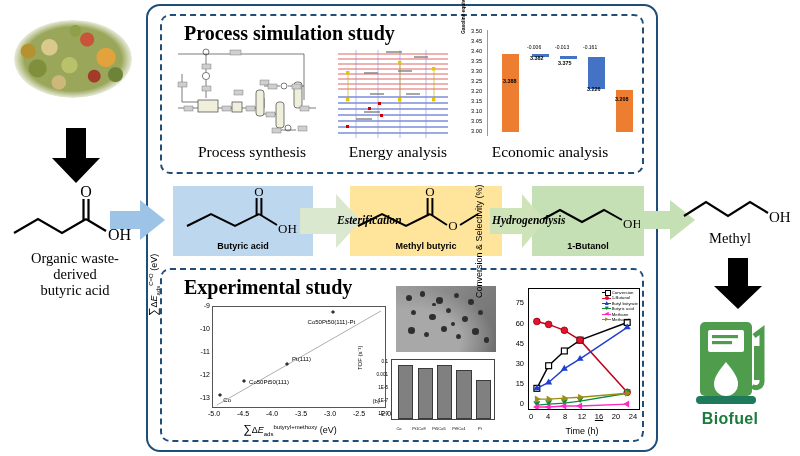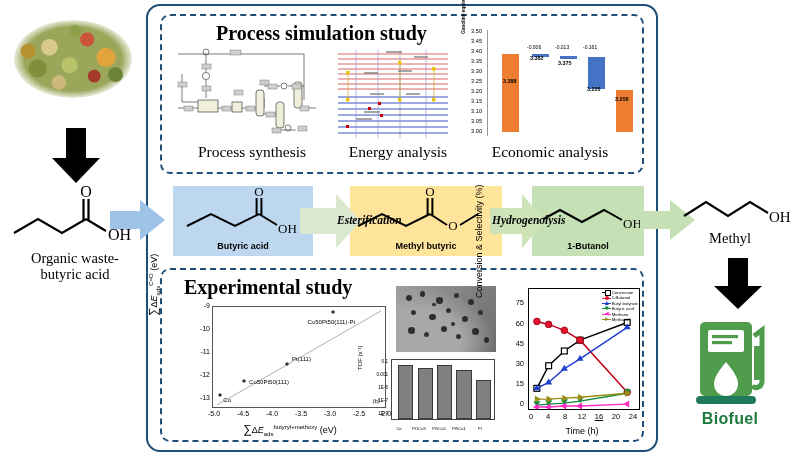--- a/index.html
+++ b/index.html
@@ -30,21 +30,21 @@
   
   #central-frame{left:146px;top:4px;width:512px;height:448px;
      border:2px solid #1f4e79;border-radius:14px;box-sizing:border-box;background:#fff;}
 
   
   .dashed-panel{border:2.3px dashed #1f4e79;border-radius:10px;box-sizing:border-box;background:#fff;}
   #process-sim-panel{left:160px;top:14px;width:484px;height:160px;}
   #experimental-panel{left:160px;top:268px;width:484px;height:174px;}
 
   .panel-title{font-family:"Liberation Serif",serif;font-weight:bold;font-size:20px;}
-  #process-sim-title{left:184px;top:22px;margin-left:32px;}
+  #process-sim-title{left:184px;top:22px;}
   #experimental-title{left:184px;top:276px;}
 
   
   .sub-caption{font-family:"Liberation Serif",serif;font-size:15.5px;text-align:center;}
   #process-synthesis-caption{left:172px;top:143px;width:160px;}
   #energy-analysis-caption{left:332px;top:143px;width:132px;}
   #economic-analysis-caption{left:464px;top:143px;width:172px;}
 
   
   #flowsheet{left:176px;top:46px;width:142px;height:94px;}
@@ -164,20 +164,21 @@
     <polyline points="6,48 30,34 54,48 78,34" fill="none" stroke="#000" stroke-width="2.2"></polyline>
     <line x1="75.5" y1="35" x2="75.5" y2="14" stroke="#000" stroke-width="2.2"></line>
     <line x1="80.5" y1="35" x2="80.5" y2="14" stroke="#000" stroke-width="2.2"></line>
     <line x1="78" y1="34" x2="98" y2="46" stroke="#000" stroke-width="2.2"></line>
     <text x="78" y="12" font-family="Liberation Serif, serif" font-size="16" text-anchor="middle">O</text>
     <text x="100" y="55" font-family="Liberation Serif, serif" font-size="16">OH</text>
   </svg>
 
   <div class="abs" id="butyric-caption">
     <div>Organic waste-</div>
+    <div>derived</div>
     <div>butyric acid</div>
   </div>
 </div>
 
 <div class="abs" id="central-frame"></div>
 
 <div class="abs dashed-panel" id="process-sim-panel"></div>
 <div class="abs panel-title" id="process-sim-title">Process simulation study</div>
 
 <svg class="abs" id="flowsheet" viewBox="0 0 142 94">

